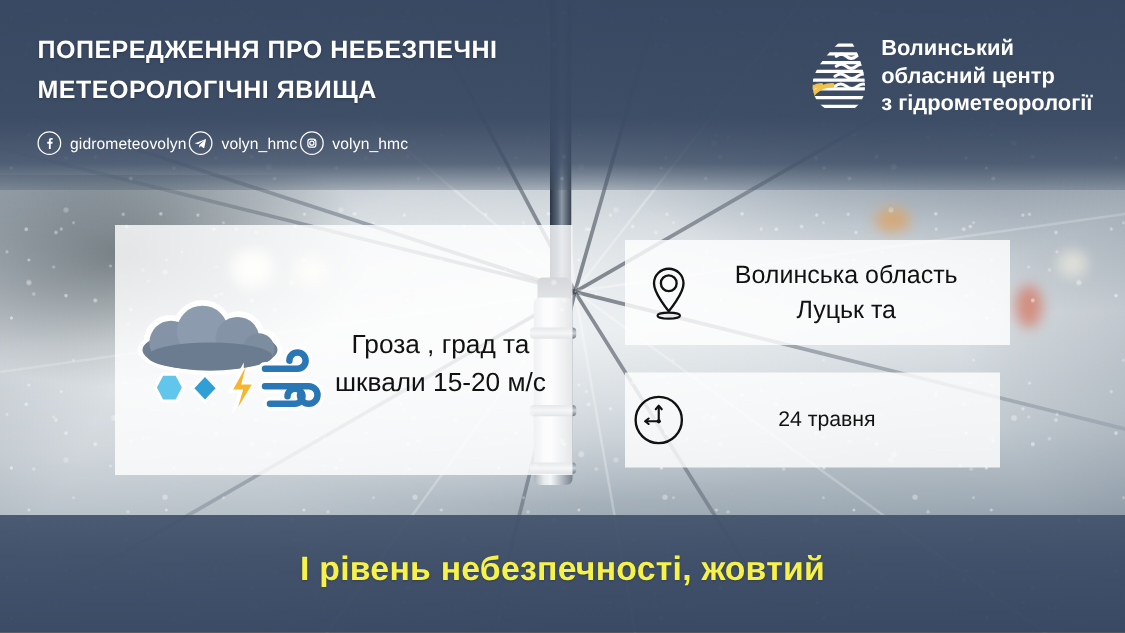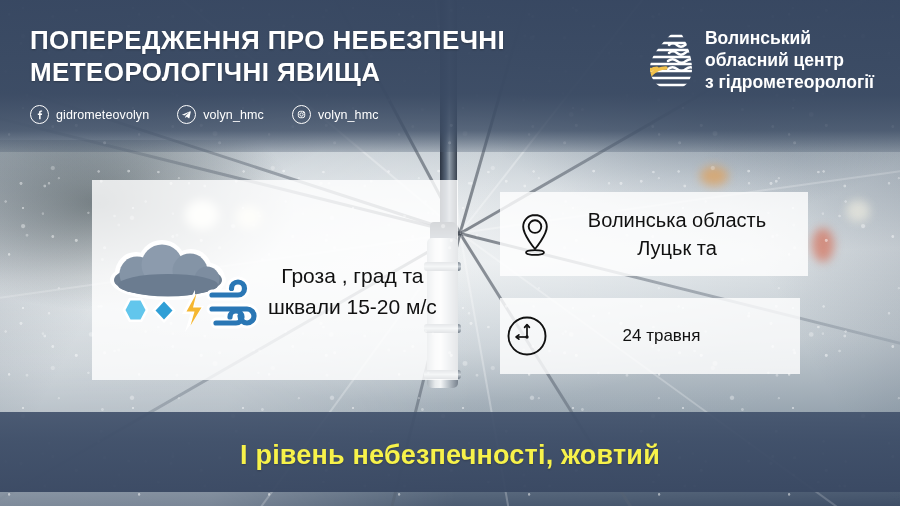--- a/index.html
+++ b/index.html
@@ -157,31 +157,31 @@
     inset: 0;
     display: flex;
     align-items: flex-start;
     justify-content: space-between;
     padding: 22px 26px 0 30px;
     box-sizing: border-box;
   }
   .title-block { padding-top: 2px; }
   .title-line {
     color: #ffffff;
-    font-size: 26px;
+    font-size: 20px;
     font-weight: bold;
     letter-spacing: 0.4px;
     line-height: 32px;
     white-space: nowrap;
     text-shadow: 0 1px 2px rgba(0,0,0,0.25);
   }
   .socials {
     display: flex;
     align-items: center;
-    gap: 28px;
+    gap: 2px;
     margin-top: 17px;
   }
   .social {
     display: flex;
     align-items: center;
     gap: 7px;
   }
   .social-glyph {
     width: 17px; height: 17px;
     border: 1.5px solid #ffffff;
@@ -280,21 +280,21 @@
     text-align: center;
     color: #111111;
     font-size: 17px;
     padding-right: 26px;
   }
 
   
   .bottom-band {
     position: absolute;
     left: 0; top: 412px;
-    width: 900px; height: 80px;
+    width: 900px; height: 94px;
     background: linear-gradient(180deg, rgba(66,82,108,0.92) 0%, rgba(62,78,104,0.95) 35%, rgba(58,73,99,0.96) 100%);
     display: flex;
     align-items: flex-start;
     justify-content: center;
   }
   .level-text {
     color: #f7f24a;
     font-size: 27px;
     font-weight: bold;
     letter-spacing: 0.2px;

